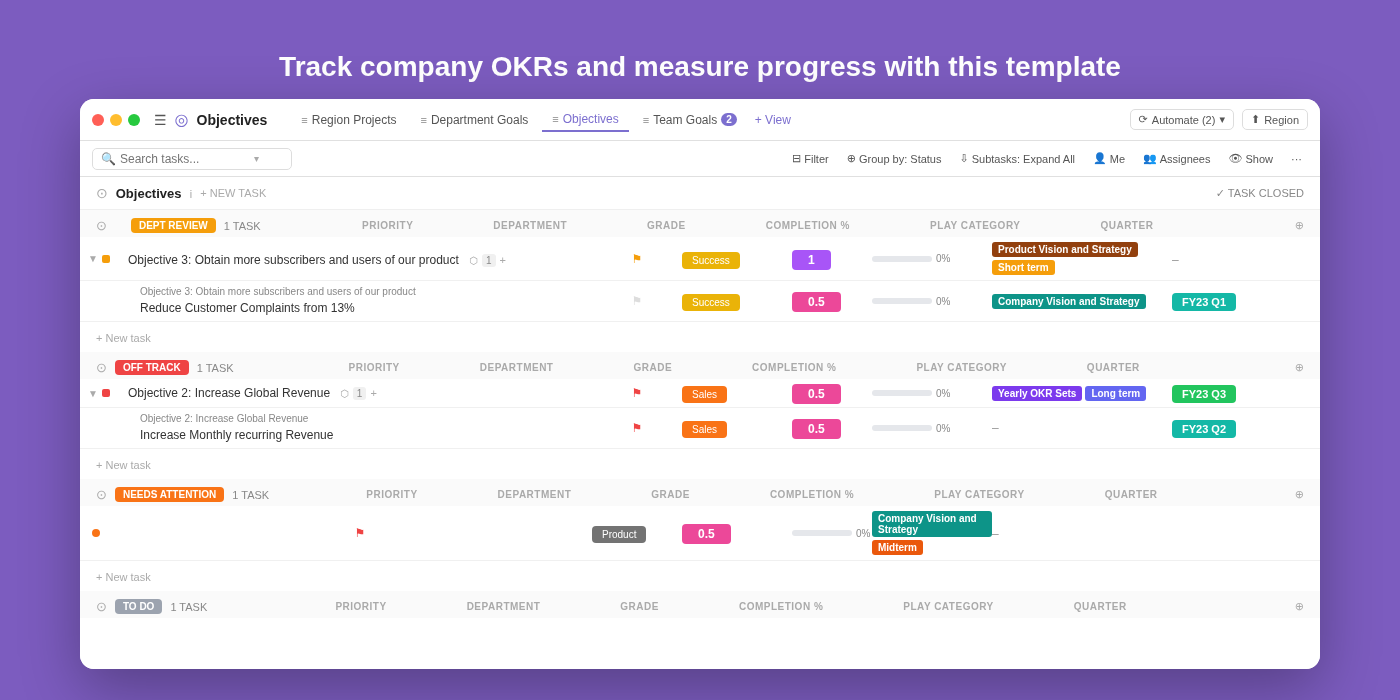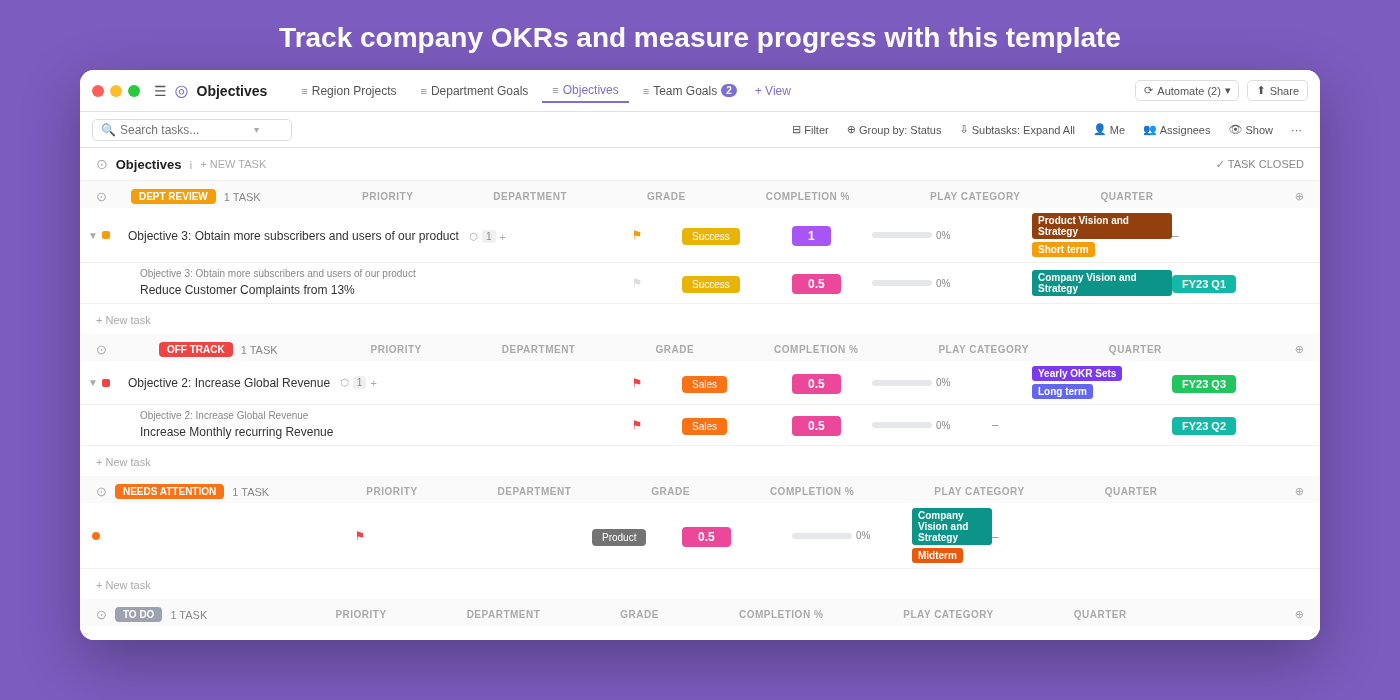--- a/index.html
+++ b/index.html
@@ -14,20 +14,21 @@
       align-items: center;
       justify-content: flex-start;
     }
     .page-headline {
       color: white;
       font-size: 28px;
       font-weight: 800;
       text-align: center;
       padding: 22px 0 16px 0;
       width: 100%;
+      margin-top: 29px;
     }
     .app-window {
       background: #f5f5f5;
       border-radius: 14px;
       width: 1240px;
       height: 570px;
       overflow: hidden;
       box-shadow: 0 20px 60px rgba(0,0,0,0.3);
       display: flex;
       flex-direction: column;
@@ -141,21 +142,21 @@
     .section-icon { font-size: 13px; color: #aaa; }
     .status-badge {
       font-size: 10px;
       font-weight: 700;
       padding: 2px 8px;
       border-radius: 4px;
       color: white;
       text-transform: uppercase;
     }
     .badge-dept-review { background: #f59e0b; margin-left: 16px; }
-    .badge-off-track { background: #ef4444; margin-left: 44px; }
+    .badge-off-track { background: #ef4444; }
     .badge-needs-attention { background: #f97316; }
     .badge-to-do { background: #9ca3af; }
     .section-count { font-size: 11px; color: #888; }
     .section-add { color: #aaa; font-size: 11px; cursor: pointer; margin-left: auto; }
     .col-header { font-size: 10px; color: #aaa; font-weight: 600; text-transform: uppercase; letter-spacing: 0.5px; }
     
     .task-row {
       display: grid;
       grid-template-columns: 40px 1fr 90px 110px 80px 120px 180px 110px 30px;
       padding: 5px 8px;
@@ -195,21 +196,20 @@
     .completion-bar-wrap { display: flex; align-items: center; gap: 4px; }
     .completion-bar { width: 60px; height: 6px; background: #e5e7eb; border-radius: 3px; overflow: hidden; }
     .completion-fill { height: 100%; background: #22c55e; border-radius: 3px; }
     .completion-pct { font-size: 10px; color: #888; }
     .tags { display: flex; gap: 3px; flex-wrap: wrap; }
     .tag {
       font-size: 10px; font-weight: 600;
       padding: 2px 6px;
       border-radius: 3px;
       color: white;
-      margin-left: 40px;
     }
     .tag-brown { background: #92400e; }
     .tag-short { background: #f59e0b; color: white; }
     .tag-teal { background: #0d9488; }
     .tag-yearly { background: #7c3aed; }
     .tag-long { background: #6366f1; }
     .tag-midterm { background: #ea580c; }
     .quarter-badge {
       font-size: 11px; font-weight: 600;
       padding: 3px 10px;
@@ -263,21 +263,21 @@
     </div>
 
     <div class="nav-right">
       <button class="nav-right-btn">
         <span>⟳</span>
         <span>Automate (2)</span>
         <span>▾</span>
       </button>
       <button class="nav-right-btn">
         <span>⬆</span>
-        <span>Share</span>
+        <span>Region</span>
       </button>
     </div>
   </div>
 
   <div class="toolbar">
     <div class="search-box">
       <span class="search-icon">🔍</span>
       <input class="search-input" type="text" placeholder="Search tasks..." style="">
       <span class="search-dropdown">▾</span>
     </div>

